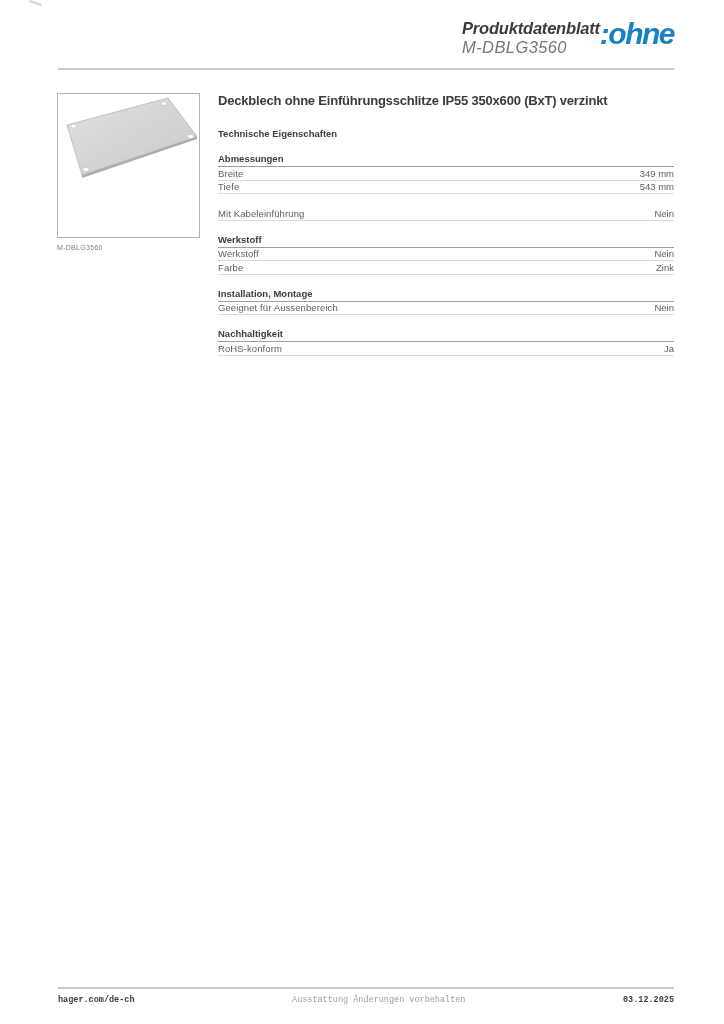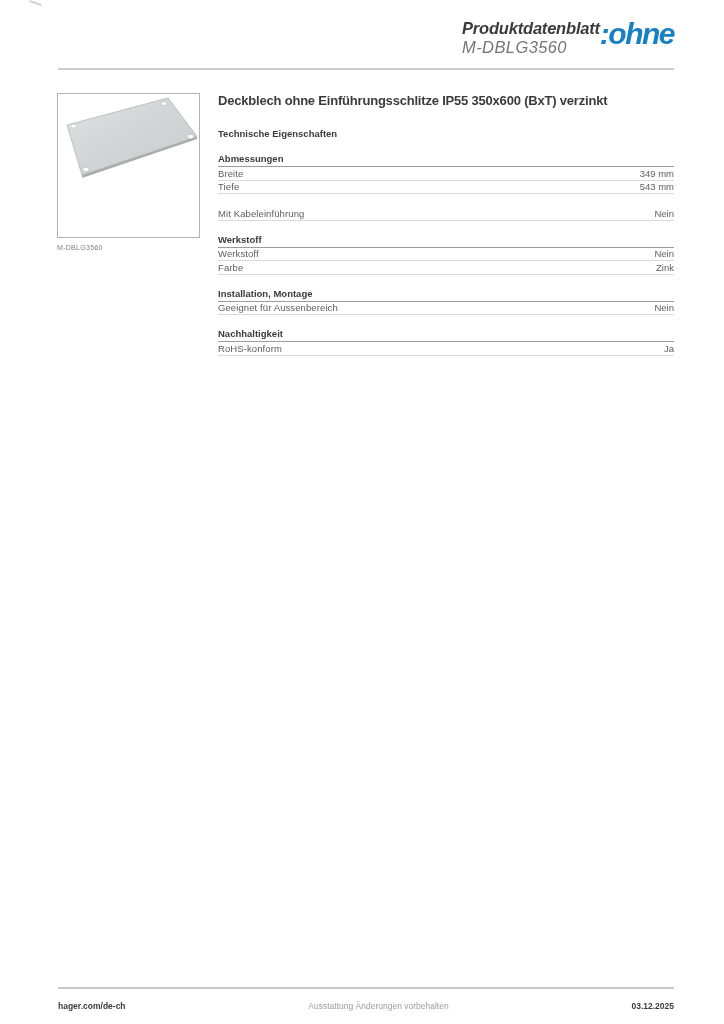--- a/index.html
+++ b/index.html
@@ -121,25 +121,26 @@
     color: #5e5e5e;
   }
   .row .lbl { letter-spacing: 0.1px; }
   .row .val { text-align: right; }
 
   
   .footer {
     position: absolute;
     left: 58px; right: 50px; top: 987px;
     border-top: 2px solid #c9c9c9;
-    padding-top: 12px;
+    padding-top: 6px;
     display: flex;
     justify-content: space-between;
     align-items: baseline;
     font-size: 8.5px;
+    font-family: Liberation Mono, monospace;
   }
   .footer .site { font-weight: bold; color: #3b3b3b; }
   .footer .notice { color: #9c9c9c; }
   .footer .date { font-weight: bold; color: #3b3b3b; }
 </style>
 </head>
 <body>
 
 <div class="page">
 

